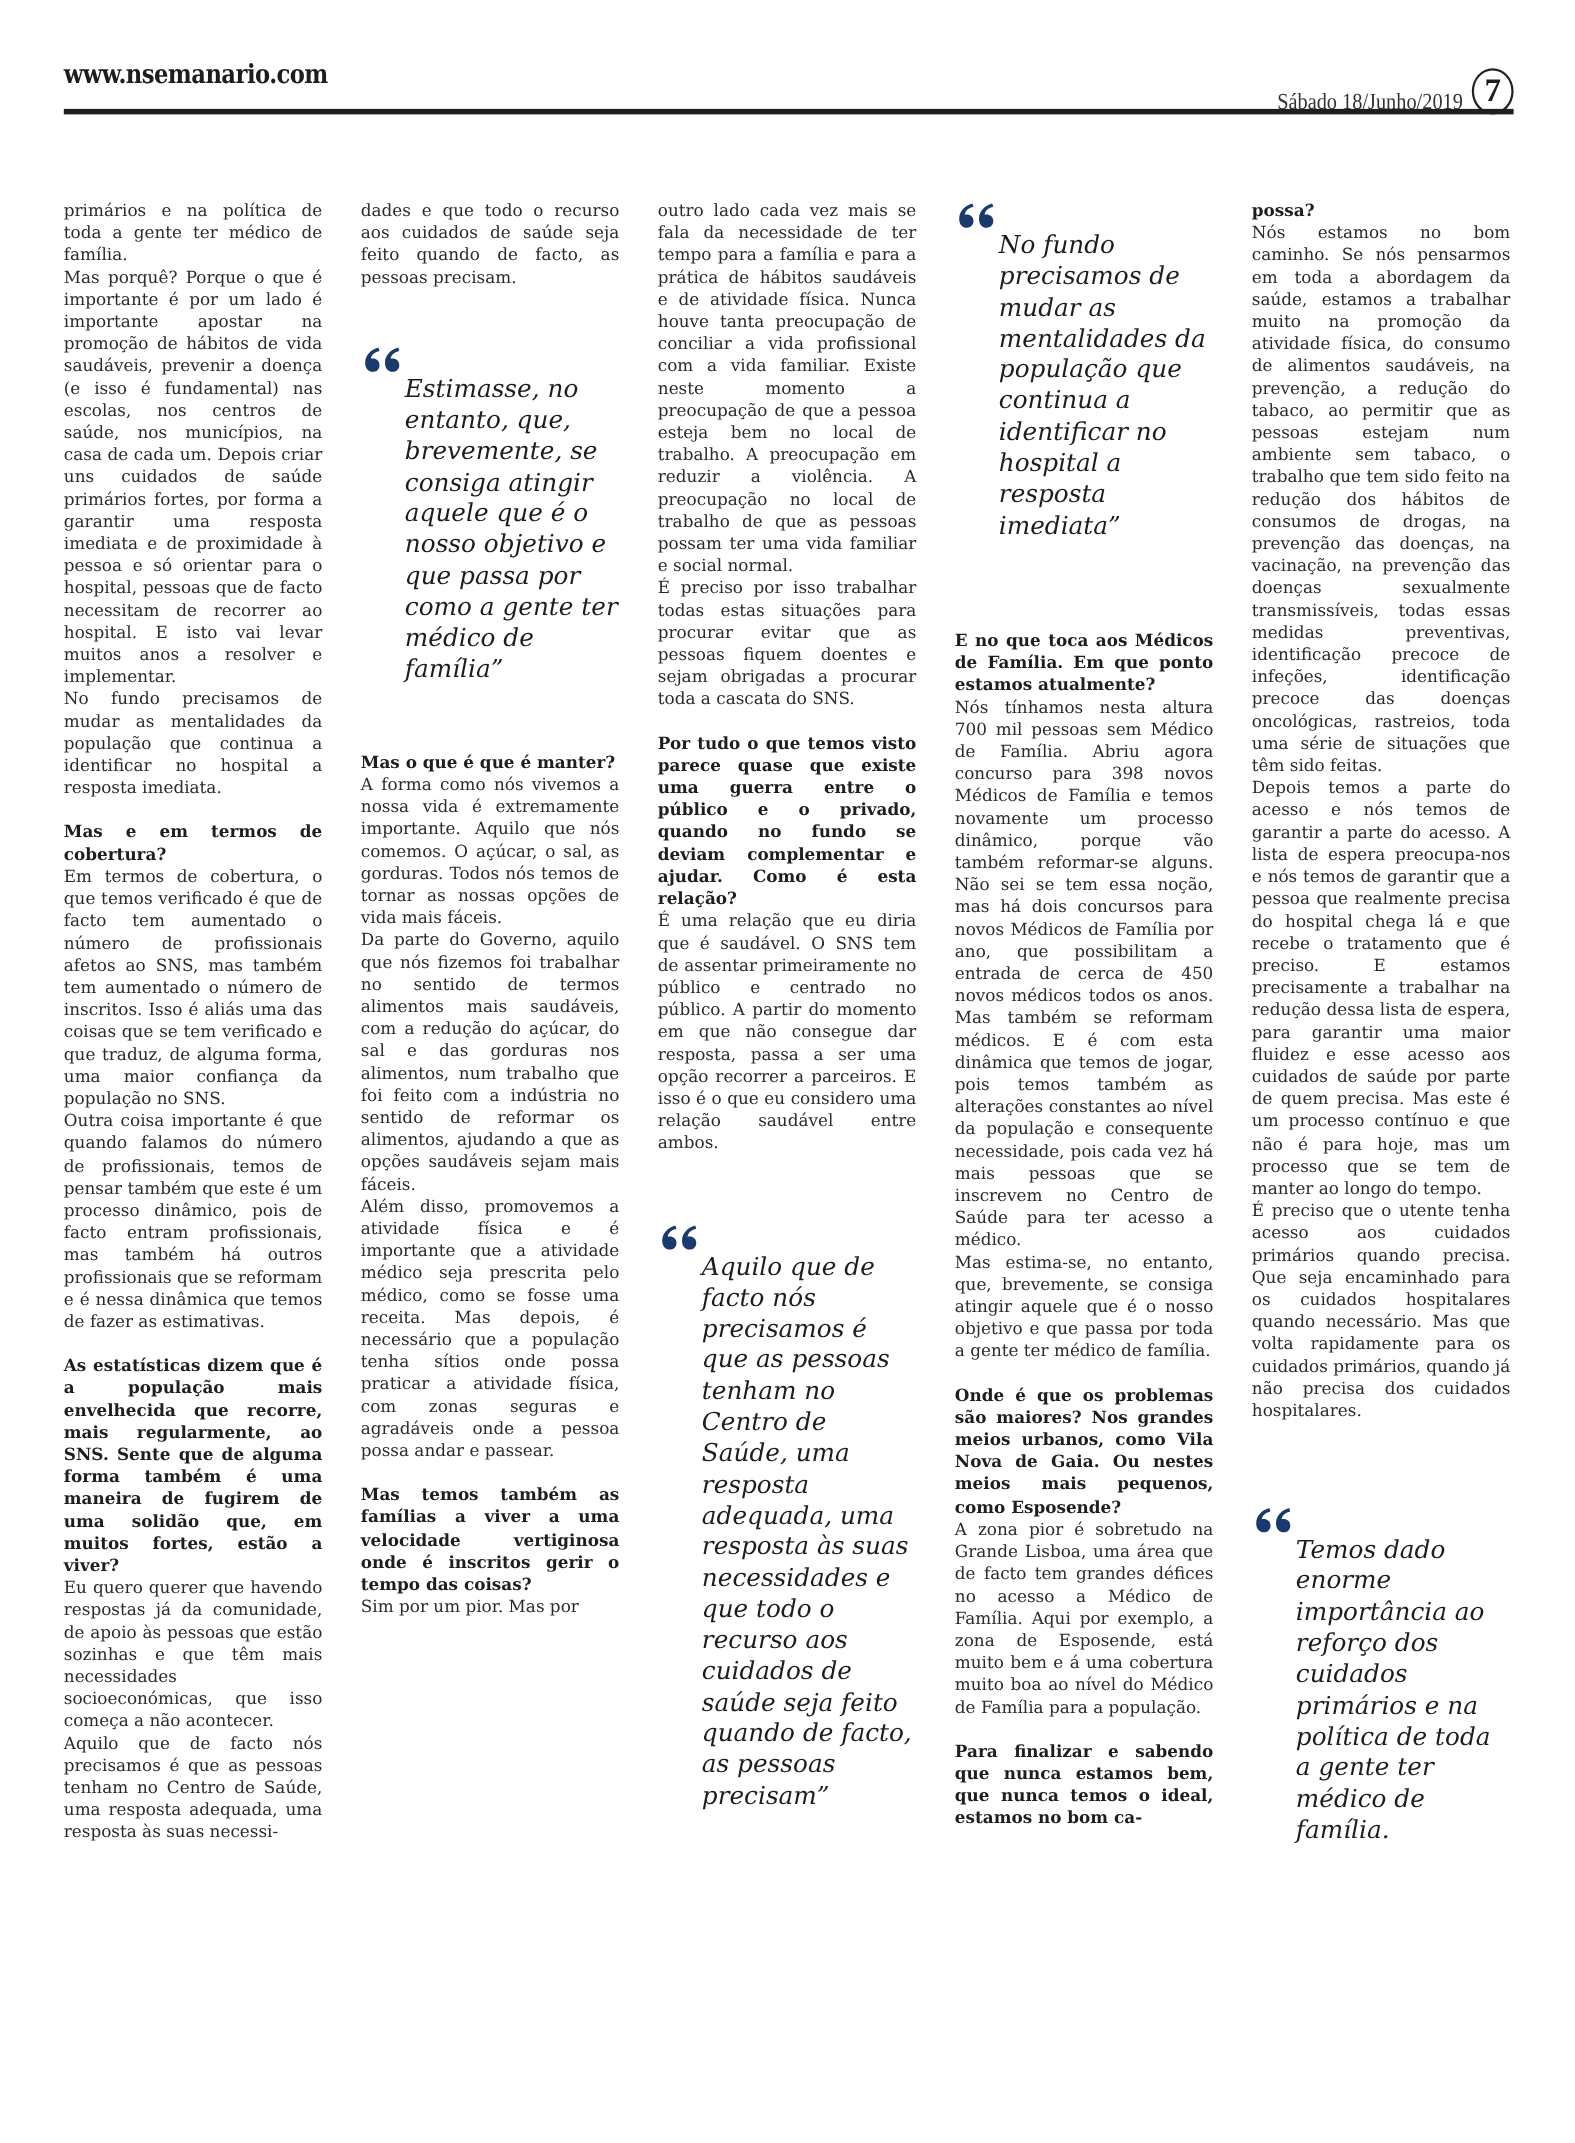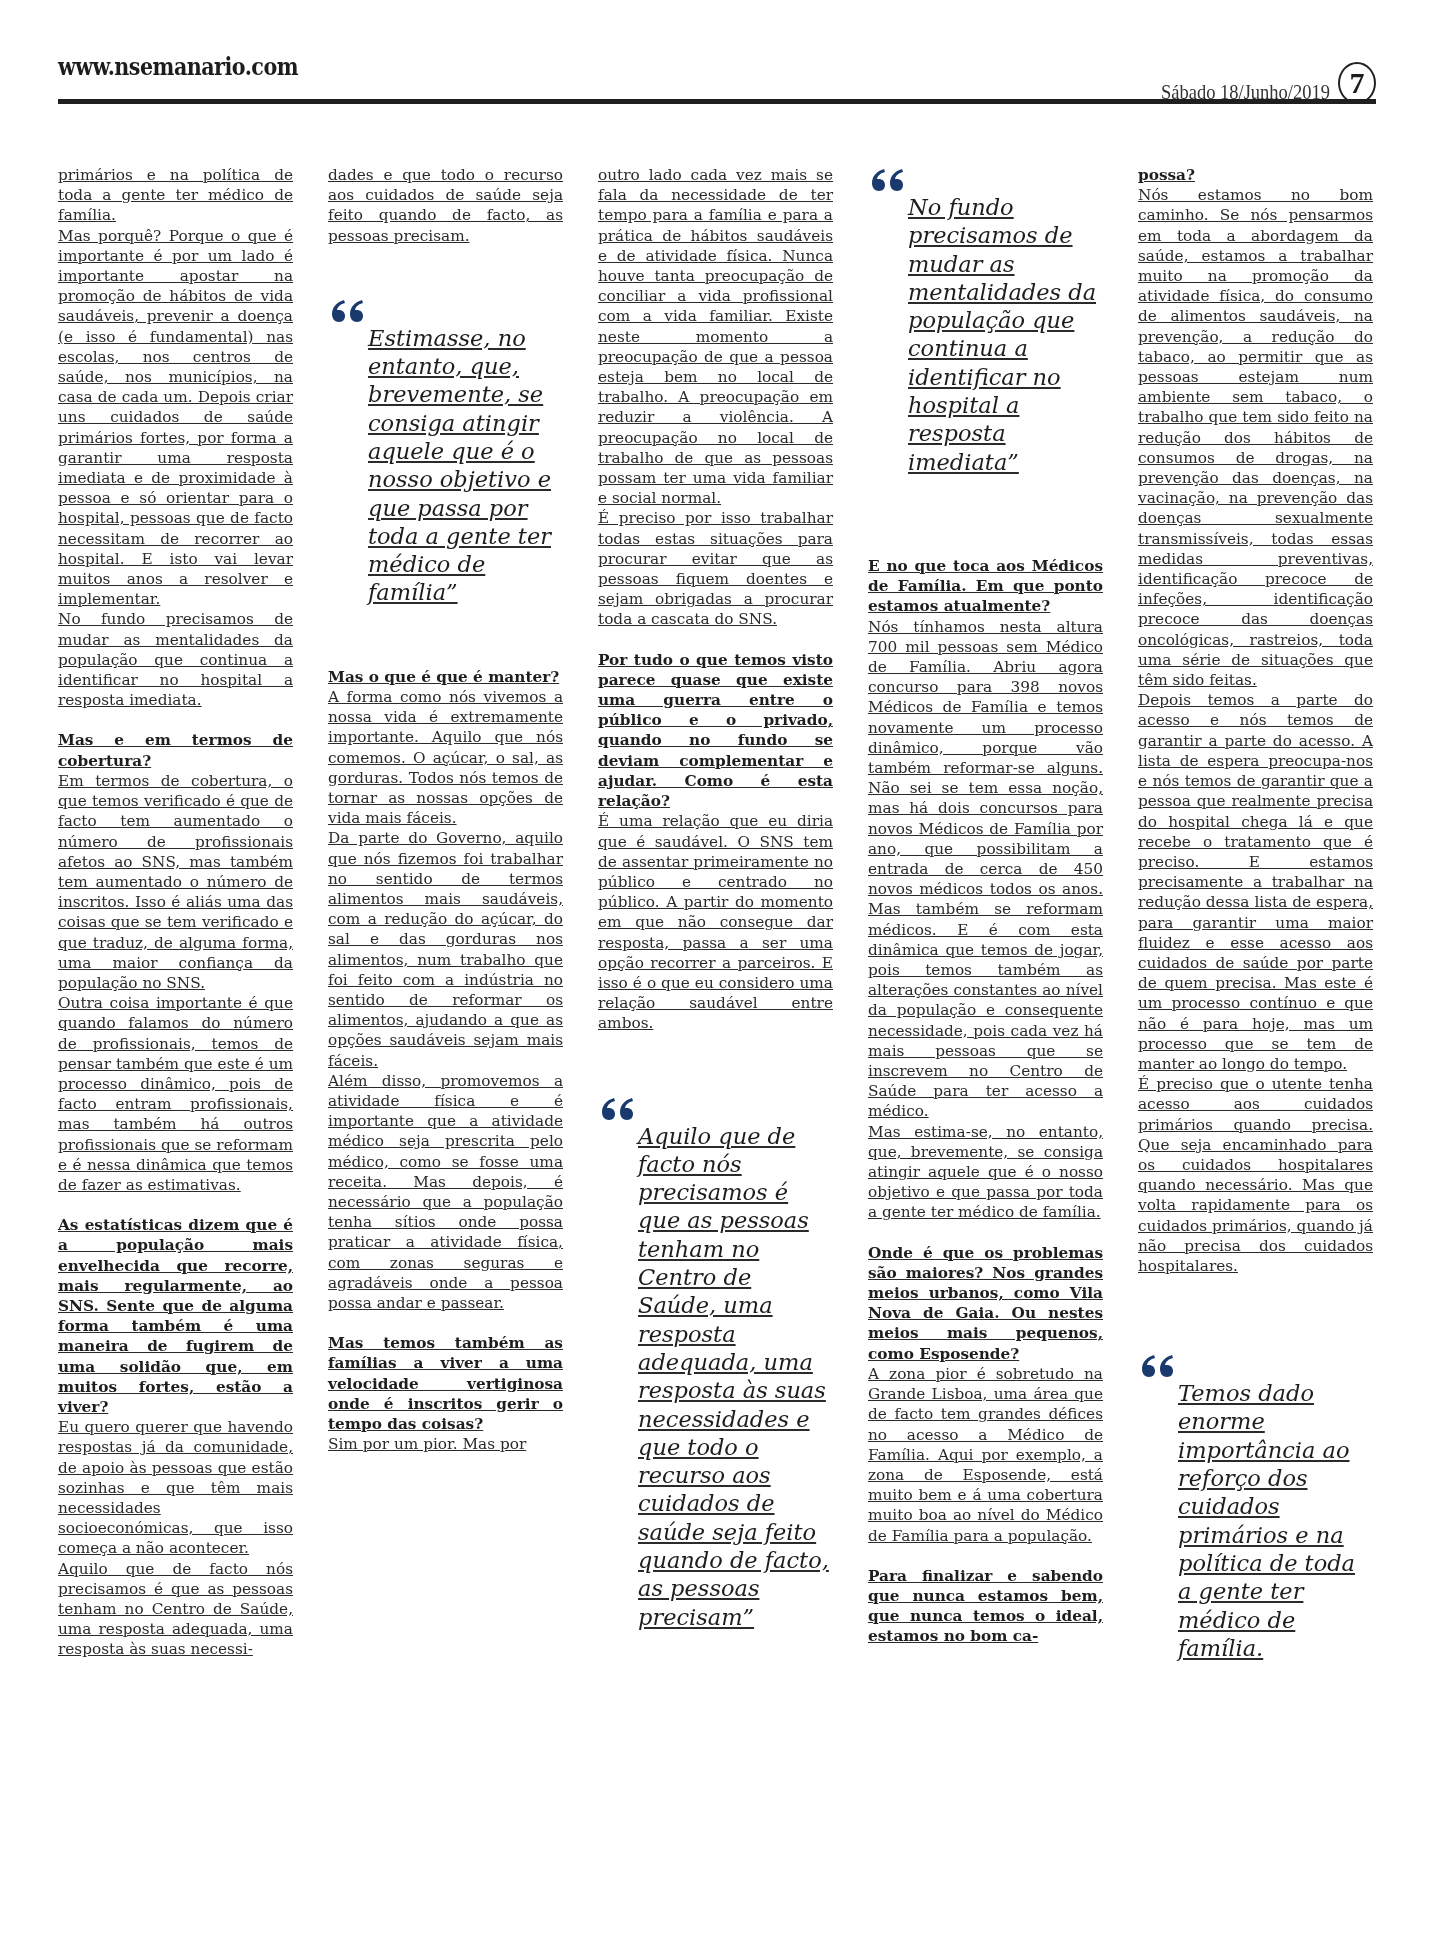--- a/index.html
+++ b/index.html
@@ -3,21 +3,21 @@
 <meta charset="utf-8">
 <style>
   html, body { margin: 0; padding: 0; background: #ffffff; }
   body { width: 1432px; height: 1948px; position: relative; overflow: hidden; color: #222; }
   .header { position: absolute; left: 58px; top: 0; width: 1318px; height: 96px; }
   .site { position: absolute; left: 0; top: 52px; font-family: "DejaVu Serif", serif; font-weight: bold; font-size: 24px; letter-spacing: -0.6px; color: #1d1d1d; transform: scaleX(0.86); transform-origin: left; }
   .date { position: absolute; right: 46px; top: 80px; font-family: "Liberation Serif", serif; font-size: 21px; color: #333; transform: scaleX(0.88); transform-origin: right; }
   .pagenum { position: absolute; right: 0; top: 62px; width: 34px; height: 38px; border: 2px solid #222; border-radius: 50%; font-family: "Liberation Serif", serif; font-weight: bold; font-size: 30px; line-height: 38px; text-align: center; color: #1d1d1d; }
   .rule { position: absolute; left: 0; top: 99px; width: 1318px; height: 5px; background: #1f1f1f; }
 
-  .col { position: absolute; top: 165px; width: 235px; font-family: "DejaVu Serif", serif; font-size: 15.3px; line-height: 20.2px; color: #2a2a2a; text-align: justify; text-decoration: underline; }
+  .col { position: absolute; top: 181px; width: 235px; font-family: "DejaVu Serif", serif; font-size: 15.3px; line-height: 20.2px; color: #2a2a2a; text-align: justify; }
   .col p { margin: 0; }
   .col .q { font-weight: bold; color: #1e1e1e; }
   .gap { height: 20px; }
   .pull { position: relative; }
   .quote-mark { display: block; width: 40px; height: 28px; }
   .pull-text { margin-left: 40px; font-family: "DejaVu Serif", serif; font-style: italic; font-size: 22.5px; line-height: 28.3px; color: #1d1d1d; text-align: left; }
 
   #c1 { left: 58px; }
   #c2 { left: 328px; }
   #c3 { left: 598px; }
@@ -50,21 +50,21 @@
 <div class="col" id="c2">
     <p>dades e que todo o recurso aos cuidados de saúde seja feito quando de facto, as pessoas precisam.</p>
     <div style="height: 50px;"></div>
     <div class="pull">
       <span class="quote-mark"><svg viewBox="0 0 40 28" width="40" height="28">
           <g fill="#1a3a6e">
             <path d="M16 4 C9 6 4 11 4 18 C4 23 7 26 11 26 C15 26 17 23 17 20 C17 16 14 14 11 14 C10 14 9 14 9 14 C10 10 13 8 17 7 Z"></path>
             <path d="M34 4 C27 6 22 11 22 18 C22 23 25 26 29 26 C33 26 35 23 35 20 C35 16 32 14 29 14 C28 14 27 14 27 14 C28 10 31 8 35 7 Z"></path>
           </g>
         </svg></span>
-      <div class="pull-text">Estimasse, no entanto, que, brevemente, se consiga atingir aquele que é o nosso objetivo e que passa por toda a gente ter médico de família”</div>
+      <div class="pull-text">Estimasse, no entanto, que, brevemente, se consiga atingir aquele que é o nosso objetivo e que passa por como a gente ter médico de família”</div>
     </div>
     <div style="height: 60px;"></div>
     <p class="q">Mas o que é que é manter?</p>
     <p>A forma como nós vivemos a nossa vida é extremamente importante. Aquilo que nós comemos. O açúcar, o sal, as gorduras. Todos nós temos de tornar as nossas opções de vida mais fáceis.</p>
     <p>Da parte do Governo, aquilo que nós fizemos foi trabalhar no sentido de termos alimentos mais saudáveis, com a redução do açúcar, do sal e das gorduras nos alimentos, num trabalho que foi feito com a indústria no sentido de reformar os alimentos, ajudando a que as opções saudáveis sejam mais fáceis.</p>
     <p>Além disso, promovemos a atividade física e é importante que a atividade médico seja prescrita pelo médico, como se fosse uma receita. Mas depois, é necessário que a população tenha sítios onde possa praticar a atividade física, com zonas seguras e agradáveis onde a pessoa possa andar e passear.</p>
     <div class="gap"></div>
     <p class="q">Mas temos também as famílias a viver a uma velocidade vertiginosa onde é inscritos gerir o tempo das coisas?</p>
     <p>Sim por um pior. Mas por</p>
   </div>

